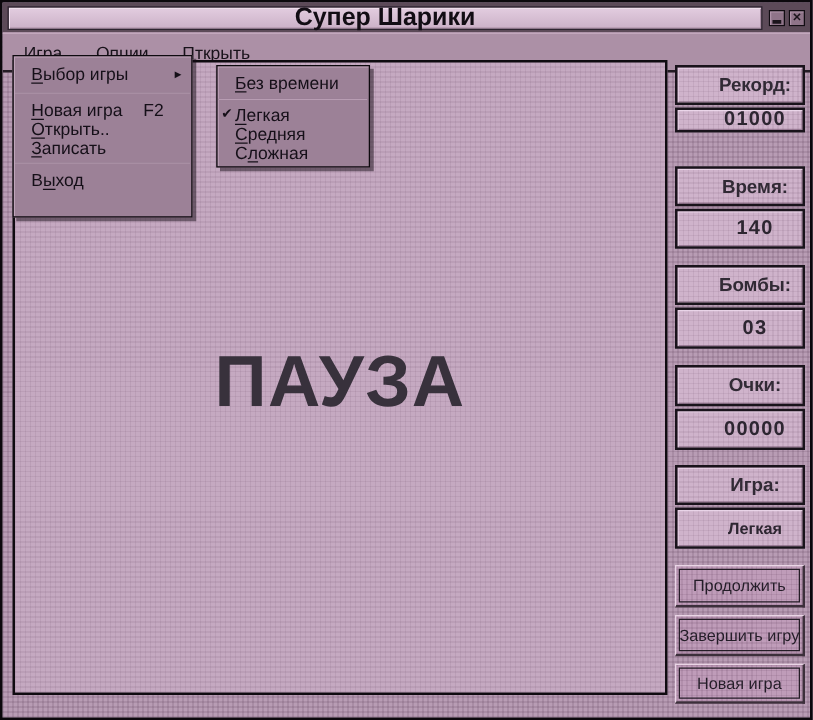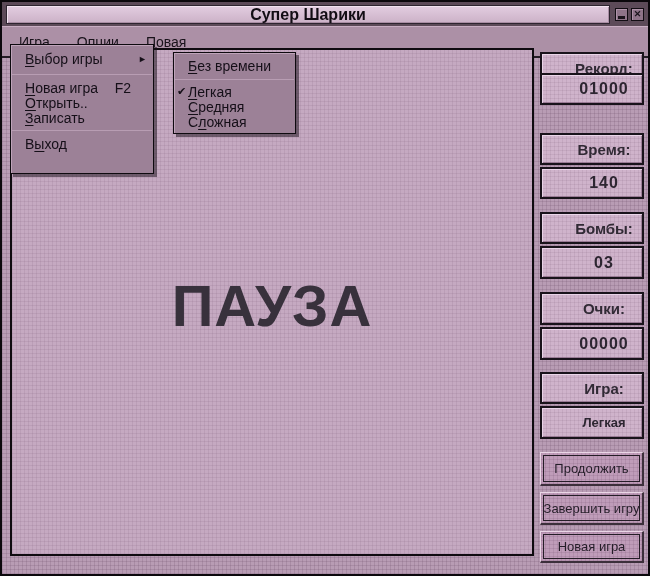--- a/index.html
+++ b/index.html
@@ -12,21 +12,21 @@
       repeating-linear-gradient(0deg, rgba(88,58,84,0.16) 0 1px, transparent 1px 4px),
       repeating-linear-gradient(90deg, rgba(88,58,84,0.16) 0 1px, transparent 1px 4px);
     font-family:"Liberation Sans",sans-serif;
     color:#18121a;overflow:hidden;
   }
   
   .titlebar{position:absolute;left:0;top:0;right:0;height:24px;background:#5c4a58;
     display:flex;align-items:center;padding:3px 4px 2px 4px;}
   .title-inset{flex:1;height:19px;background:linear-gradient(#e3cde0,#cbb1c7);
     border:1px solid #2e2530;box-shadow:inset 1px 1px 0 #f2e3f0, inset -1px -1px 0 #a98ea4;
-    text-align:center;font-weight:bold;font-size:16px;line-height:17px;color:#120d14;}
+    text-align:center;font-weight:bold;font-size:20px;line-height:17px;color:#120d14;}
   .win-btns{display:flex;gap:3px;margin-left:5px;}
   .win-btn{width:13px;height:13px;background:#8f7489;border:1px solid #120d13;
     box-shadow:inset 1px 1px 0 #af93a9;display:flex;align-items:center;justify-content:center;
     font-size:9px;font-weight:bold;color:#1b141c;line-height:1;cursor:pointer;}
   .min-bar{width:7px;height:3px;background:#1b141c;margin-top:5px;}
   
   .menubar{position:absolute;left:0;top:24px;right:0;height:32px;background:#ac90a6;
     border-top:1px solid #c9aec3;border-bottom:2px solid #241c25;
     display:flex;align-items:center;padding-left:17px;gap:27px;font-size:14px;}
   .menubar span{cursor:default;}
@@ -93,32 +93,32 @@
         </div>
       <div class="win-btn">
           <span>✕</span>
         </div>
     </div>
   </div>
 
   <div class="menubar">
     <span><u>И</u><span>гра</span></span>
     <span><u>О</u><span>пции</span></span>
-    <span><u>П</u><span>овая</span></span>
+    <span><u>П</u><span>ткрыть</span></span>
   </div>
 
   <div class="field">
     <div class="pause">ПАУЗА</div>
   </div>
 
   <div class="sidebar">
     <div class="panel" style="top:4px;height:32px;">
         <span class="stat-label">Рекорд:</span>
       </div>
-    <div class="panel" style="top:25px;height:32px;">
+    <div class="panel" style="top:38px;height:20px;">
         <span class="stat-value">01000</span>
       </div>
 
     <div class="panel" style="top:85px;height:32px;">
         <span class="stat-label">Время:</span>
       </div>
     <div class="panel" style="top:119px;height:32px;">
         <span class="stat-value">140</span>
       </div>
 

